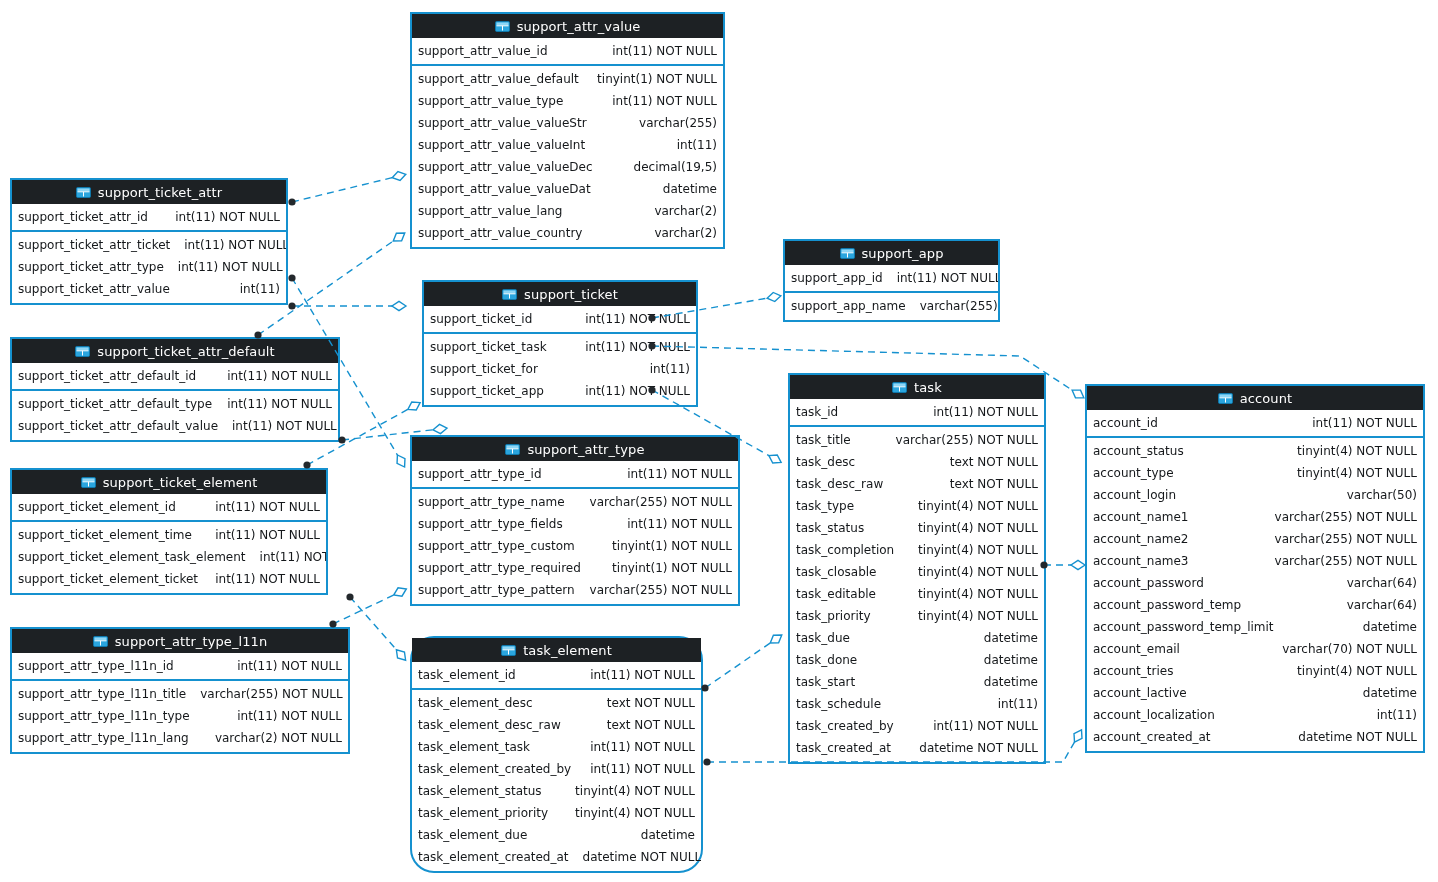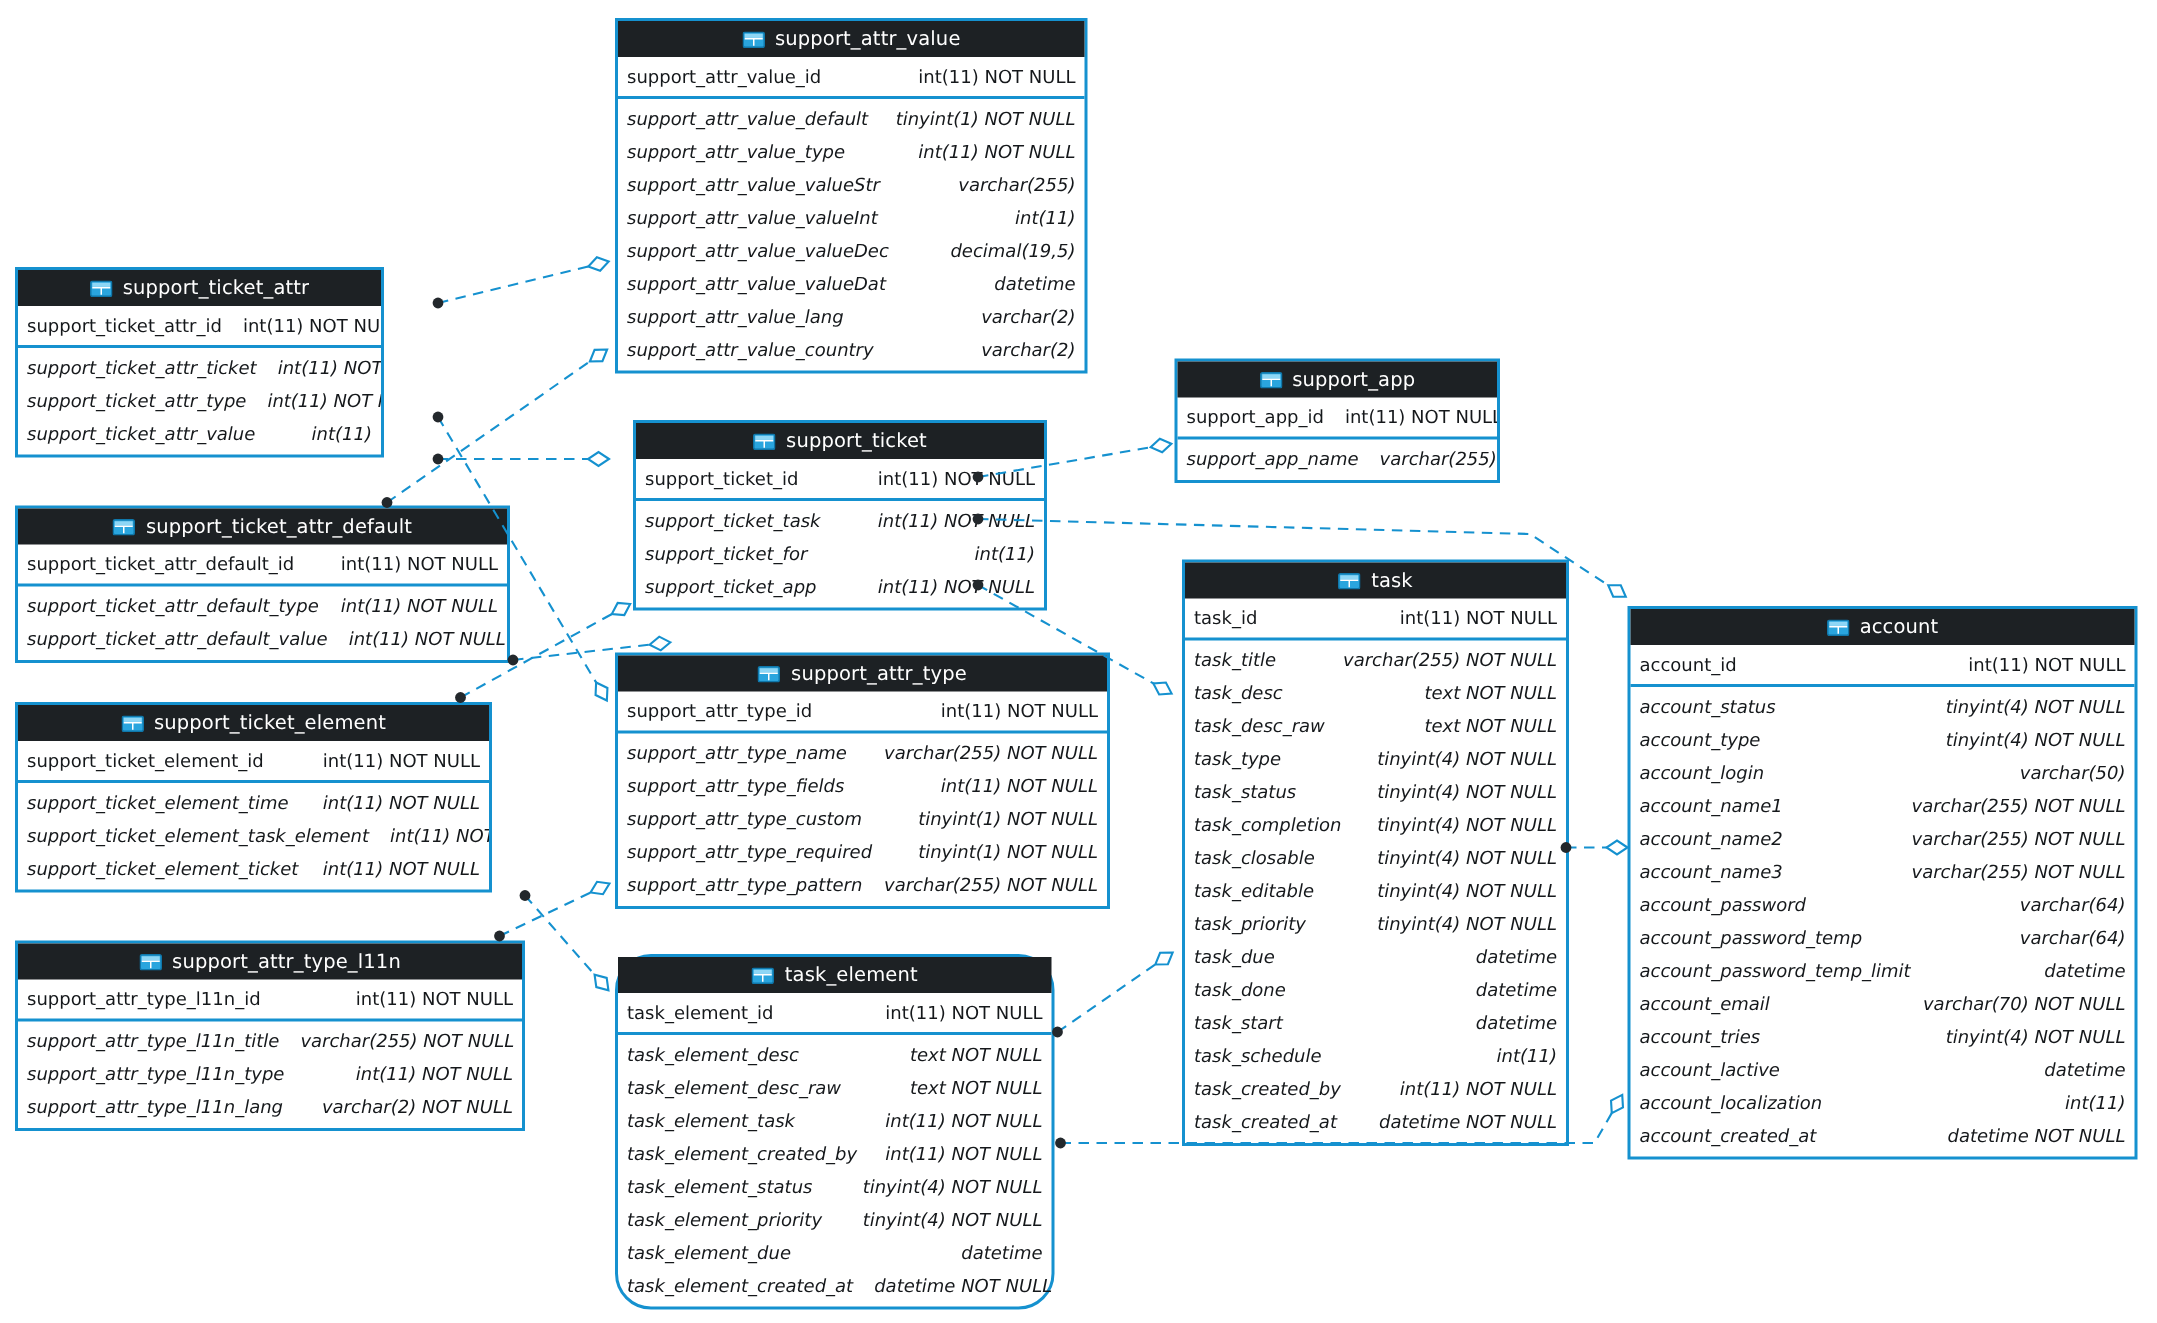--- a/index.html
+++ b/index.html
@@ -4,21 +4,21 @@
 <style>
   html,body{margin:0;padding:0;background:#ffffff;}
   body{font-family:"DejaVu Sans","Liberation Sans",sans-serif;}
   #canvas{position:relative;width:1438px;height:882px;overflow:hidden;background:#ffffff;}
   .tbl{position:absolute;background:#ffffff;border:2px solid var(--border,#1591cf);box-sizing:border-box;}
   .thead{background:var(--header-bg,#1d2124);color:#fff;display:flex;align-items:center;justify-content:center;gap:7px;height:24px;font-size:13px;letter-spacing:.1px;}
   .ticon{display:flex;align-items:center;}
   .row{display:flex;justify-content:space-between;align-items:center;padding:0 6px;height:22px;font-size:12px;color:#15181b;white-space:nowrap;overflow:hidden;}
   .pksec{border-bottom:2px solid var(--border,#1591cf);padding:2px 0;}
   .pk .cname{font-weight:normal;}
-  .colsec{padding:2px 0 3px 0;font-style:italic;}
+  .colsec{padding:2px 0 3px 0;}
   .cname{margin-right:14px;}
   .lines{position:absolute;left:0;top:0;pointer-events:none;z-index:5;}
   .rel{stroke:var(--line,#1591cf);stroke-width:1.4;stroke-dasharray:7 5;fill:none;}
   .dot{fill:#23282c;}
   .diamond{fill:#ffffff;stroke:var(--line,#1591cf);stroke-width:1.4;}
 </style>
 </head>
 <body>
 
 <div id="canvas">
@@ -68,21 +68,21 @@
         <div class="row">
           <span class="cname">support_attr_value_lang</span>
           <span class="ctype">varchar(2)</span>
         </div>
         <div class="row">
           <span class="cname">support_attr_value_country</span>
           <span class="ctype">varchar(2)</span>
         </div>
       </div>
     </div>
-    <div class="tbl" style="left: 10px; top: 178px; width: 246px;">
+    <div class="tbl" style="left: 10px; top: 178px; width: 278px;">
       <div class="thead">
         <span class="ticon">
           <svg width="15" height="11" viewBox="0 0 15 11">
             <rect x="0.5" y="0.5" width="14" height="10" rx="1.2" fill="#2aa5de" stroke="#0f77aa"></rect>
             <rect x="1.5" y="1.5" width="12" height="2.8" fill="#8ed6f5"></rect>
             <line x1="1.5" y1="4.8" x2="13.5" y2="4.8" stroke="#ffffff"></line>
             <line x1="7.5" y1="4.8" x2="7.5" y2="9.5" stroke="#ffffff"></line>
           </svg>
         </span>
         <span class="ttitle">support_ticket_attr</span>
@@ -429,21 +429,21 @@
         <div class="row">
           <span class="cname">task_created_by</span>
           <span class="ctype">int(11) NOT NULL</span>
         </div>
         <div class="row">
           <span class="cname">task_created_at</span>
           <span class="ctype">datetime NOT NULL</span>
         </div>
       </div>
     </div>
-    <div class="tbl" style="left: 1085px; top: 384px; width: 340px; margin-top: 20px;">
+    <div class="tbl" style="left: 1085px; top: 384px; width: 340px;">
       <div class="thead">
         <span class="ticon">
           <svg width="15" height="11" viewBox="0 0 15 11">
             <rect x="0.5" y="0.5" width="14" height="10" rx="1.2" fill="#2aa5de" stroke="#0f77aa"></rect>
             <rect x="1.5" y="1.5" width="12" height="2.8" fill="#8ed6f5"></rect>
             <line x1="1.5" y1="4.8" x2="13.5" y2="4.8" stroke="#ffffff"></line>
             <line x1="7.5" y1="4.8" x2="7.5" y2="9.5" stroke="#ffffff"></line>
           </svg>
         </span>
         <span class="ttitle">account</span>

